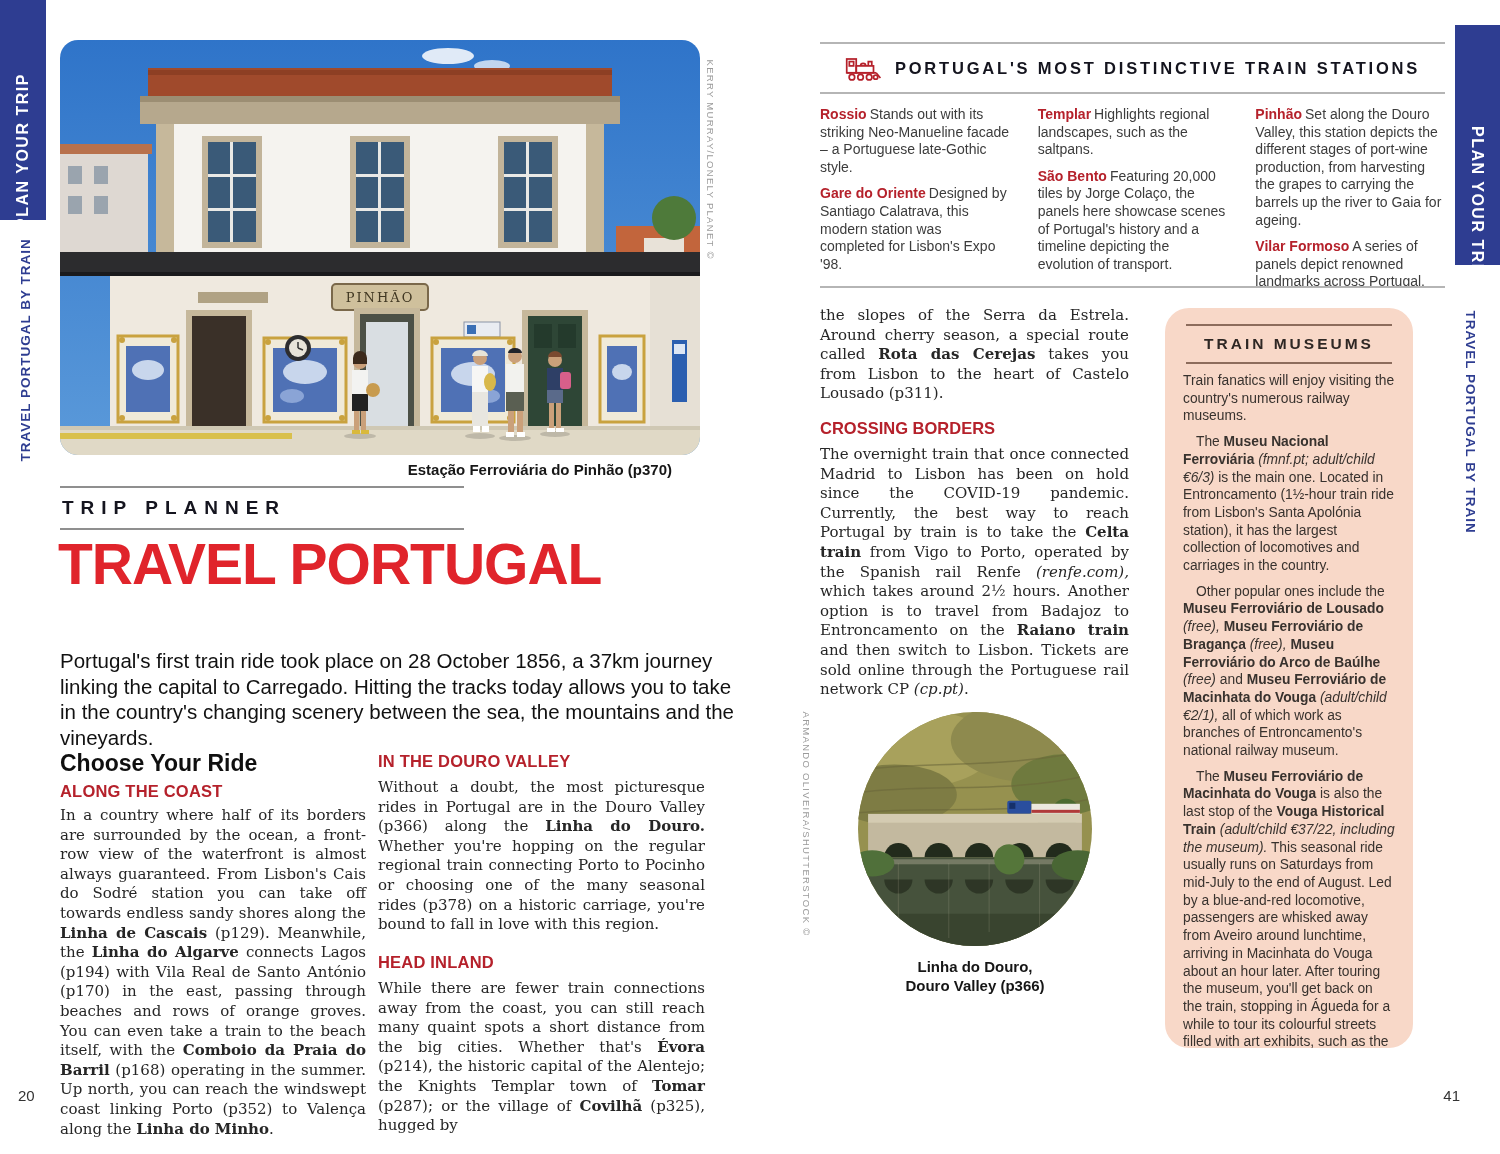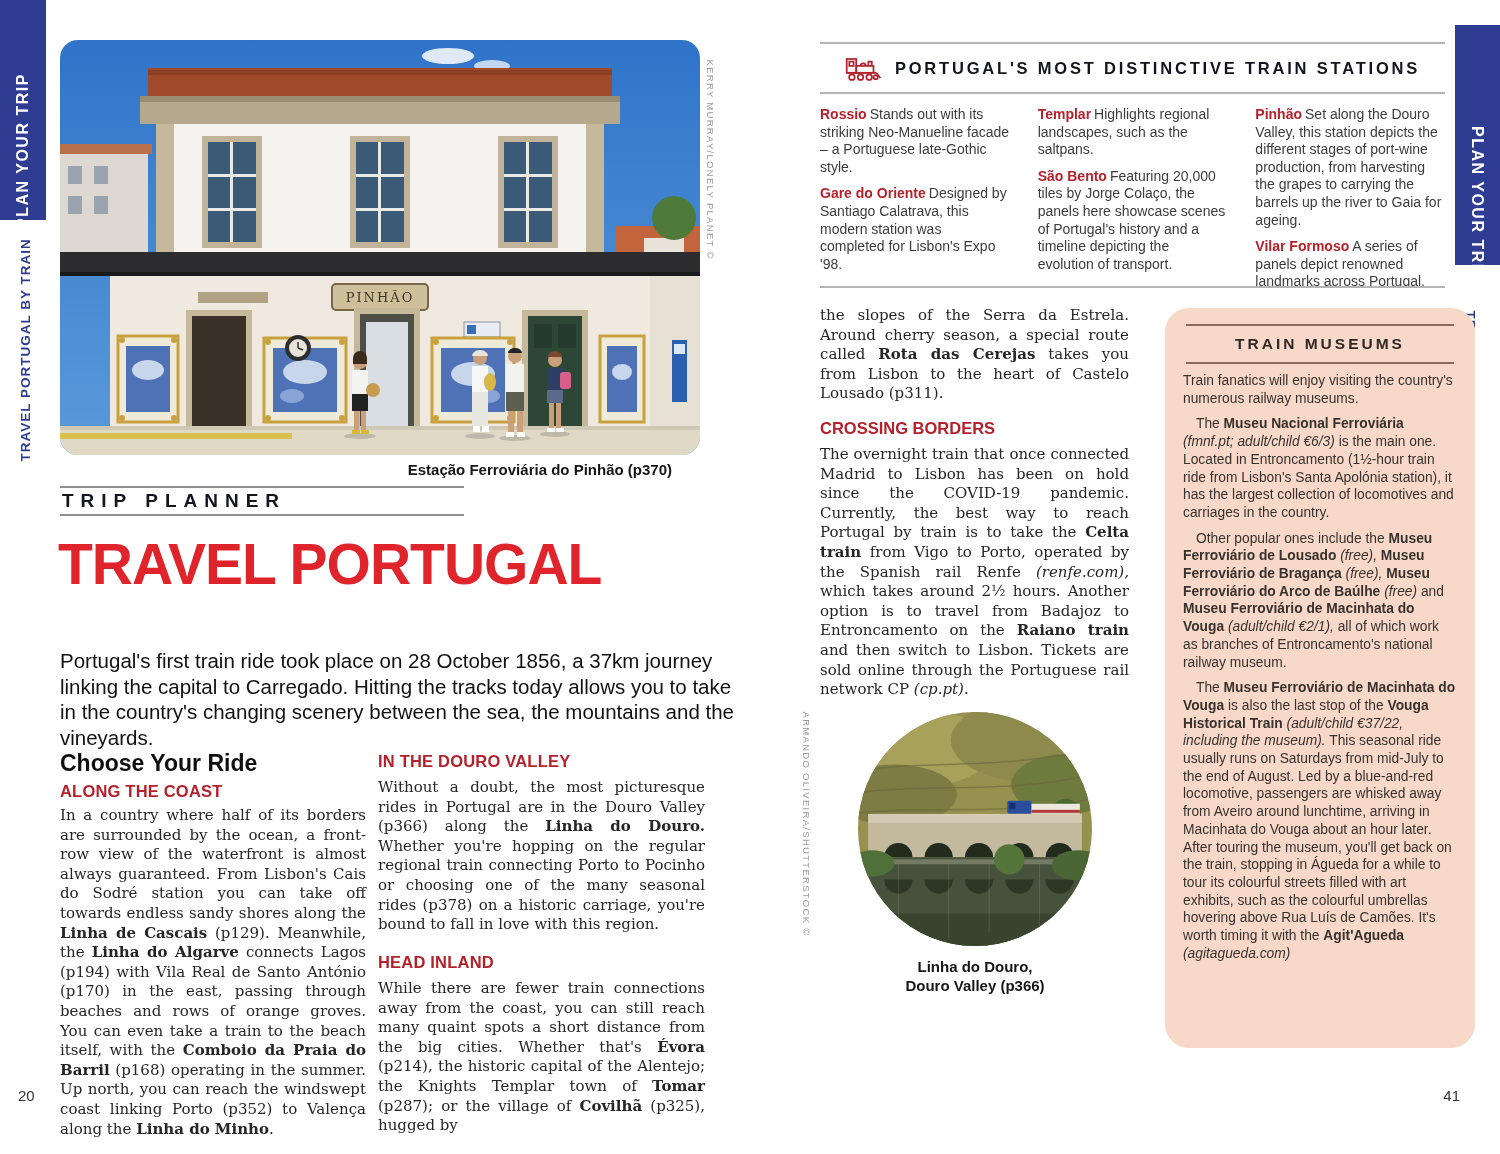--- a/index.html
+++ b/index.html
@@ -19,21 +19,21 @@
   #chapter-left{left:-80px;top:349px;width:210px;}
   #chapter-right{left:1365px;top:408px;width:210px;}
   .credit{color:#9a9a9a;font-size:9.5px;letter-spacing:1.3px;}
   #credit-left{left:610px;top:154px;width:200px;}
   #credit-right{left:699px;top:813px;width:214px;}
   
   #station-photo{position:absolute;left:60px;top:40px;width:640px;height:415px;border-radius:18px;overflow:hidden;}
   #photo-caption{position:absolute;left:300px;top:461px;width:372px;text-align:right;
                  font-weight:700;font-size:15px;color:#161616;}
   #kicker{position:absolute;left:60px;top:486px;width:400px;border-top:2px solid #8f8f8f;
-          border-bottom:2px solid #8f8f8f;padding:2px 2px;font-size:19px;font-weight:700;
+          border-bottom:2px solid #8f8f8f;padding:9px 2px;font-size:19px;font-weight:700;
           letter-spacing:7px;color:#15151f;}
   #page-title{position:absolute;left:58px;top:538px;font-size:57px;line-height:53px;
               font-weight:700;letter-spacing:-1px;color:#e0242b;}
   #intro{position:absolute;left:60px;top:648px;width:676px;font-size:20.5px;line-height:25.5px;color:#111111;}
   #section-title{position:absolute;left:60px;top:750px;font-size:23px;font-weight:700;color:#0f0f0f;}
   .subhead{position:absolute;font-size:16.5px;font-weight:700;color:#b5212b;letter-spacing:.2px;}
   #head-coast{left:60px;top:782px;}
   #head-douro{left:378px;top:752px;}
   #head-inland{left:378px;top:953px;}
   .serifcol{position:absolute;font-family:"DejaVu Serif",serif;font-size:15px;line-height:19.6px;
@@ -57,21 +57,21 @@
   
   #rp-col{position:absolute;left:820px;top:306px;width:309px;}
   #rp-col .serifp{font-family:"DejaVu Serif",serif;font-size:15px;line-height:19.6px;
                   text-align:justify;color:#262626;margin:0;}
   #crossing-head{margin:15px 0 7px 0;font-size:16.5px;font-weight:700;color:#b5212b;}
   
   #circle-photo{position:absolute;left:858px;top:712px;width:234px;height:234px;border-radius:50%;overflow:hidden;}
   #circle-caption{position:absolute;left:830px;top:957px;width:290px;text-align:center;
                   font-weight:700;font-size:15px;line-height:19px;color:#161616;}
   
-  #museums-box{position:absolute;left:1165px;top:308px;width:310px;height:740px;background:#f8d8c8;
+  #museums-box{position:absolute;left:1165px;top:308px;width:248px;height:740px;background:#f8d8c8;
                border-radius:24px;padding:16px;box-sizing:border-box;overflow:hidden;}
   #museums-head{margin:0 5px;border-top:2px solid #8d6c5c;border-bottom:2px solid #8d6c5c;
                 padding:9px 0;text-align:center;font-size:15.5px;font-weight:700;
                 letter-spacing:3px;color:#2e2724;}
   .mus-p{margin:8px 2px 0 2px;font-size:13.8px;line-height:17.7px;color:#38322e;}
   .mus-ind{text-indent:13px;}
   b,.b{font-weight:700;}
 </style>
 </head>
 <body>

